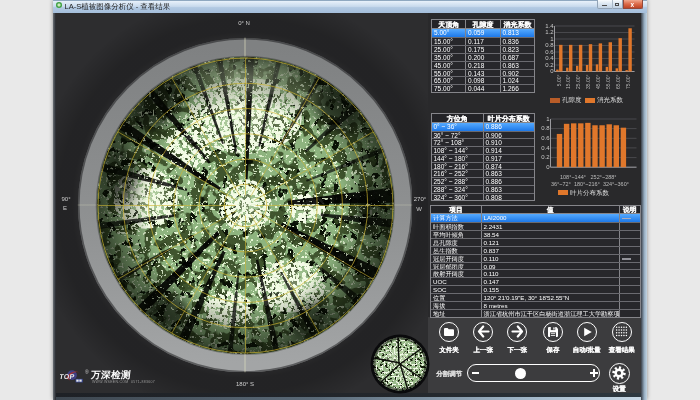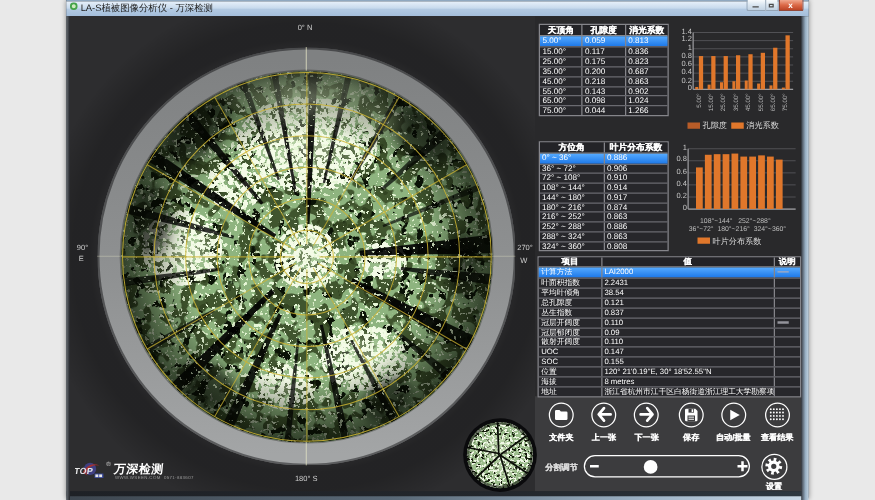--- a/index.html
+++ b/index.html
@@ -2,21 +2,21 @@
 <html><head><meta charset="utf-8"><style>
 *{margin:0;padding:0;box-sizing:border-box}
 body{width:700px;height:400px;overflow:hidden;font-family:"Liberation Sans",sans-serif;background:#e9e9e9}
 #pg{position:relative;width:700px;height:400px}
 .abs{position:absolute}
 </style></head><body>
 <div id="pg">
 <div class="abs" style="left:53px;top:0;width:594px;height:400px;background:#222326;border-radius:0 0 3px 3px;box-shadow:0 0 4px rgba(0,0,0,.4)"></div>
 <div class="abs" style="left:53px;top:0;width:594px;height:13px;background:linear-gradient(#e8f1fa,#c8daed 45%,#b2c9e2 55%,#a4bedb);border-top:1px solid #8fa8c0"></div>
 <div class="abs" style="left:56px;top:2px;width:5.6px;height:5.6px;border-radius:50%;background:radial-gradient(circle,#cdeabe 0 28%,#44a348 45% 72%,#265f28 100%)"></div>
-<div class="abs" style="left:64.5px;top:1px;height:12px;line-height:12px;font-size:7.5px;color:#222;letter-spacing:0;white-space:nowrap">LA-S植被图像分析仪 - 万深检测</div>
+<div class="abs" style="left:64.5px;top:1px;height:12px;line-height:12px;font-size:7.5px;color:#222;letter-spacing:0;white-space:nowrap">LA-S植被图像分析仪 - 查看结果</div>
 <div class="abs" style="left:597px;top:0;width:25.5px;height:8.5px;background:linear-gradient(#f8fbfd,#d9e5f0 50%,#c2d2e2);border:1px solid #93a4b6;border-top:none;border-radius:0 0 0 2px"></div>
 <div class="abs" style="left:601.5px;top:5px;width:5px;height:1.2px;background:#4a4a4a"></div>
 <div class="abs" style="left:612px;top:0;width:0.8px;height:8.5px;background:#aab8c6"></div>
 <div class="abs" style="left:614.5px;top:2.6px;width:4.6px;height:3.8px;border:1px solid #4a4a4a"></div>
 <div class="abs" style="left:622.5px;top:0;width:20.5px;height:8.5px;background:linear-gradient(#f0a88e,#dc6a48 50%,#bc4426);border:1px solid #93493a;border-top:none;border-radius:0 0 2px 0"></div>
 <div class="abs" style="left:630.5px;top:1.2px;color:#fff;font-size:6.5px;line-height:7px;font-weight:bold">x</div>
 <div class="abs" style="left:56px;top:13px;width:585px;height:380px;background:#2c2c2e"></div>
 <div class="abs" style="left:56px;top:13px;width:372px;height:380px;background:radial-gradient(circle 215px at 189px 192px,rgba(0,0,0,0) 0 161px,rgba(0,0,0,0.22) 173px 187px,rgba(0,0,0,0.04) 210px,rgba(0,0,0,0) 214px),#2d2d2f"></div>
 <div class="abs" style="left:428px;top:13px;width:213px;height:380px;background:#29292b"></div>
 <div class="abs" style="left:428px;top:317px;width:213px;height:76px;background:#3c3c3e"></div>

